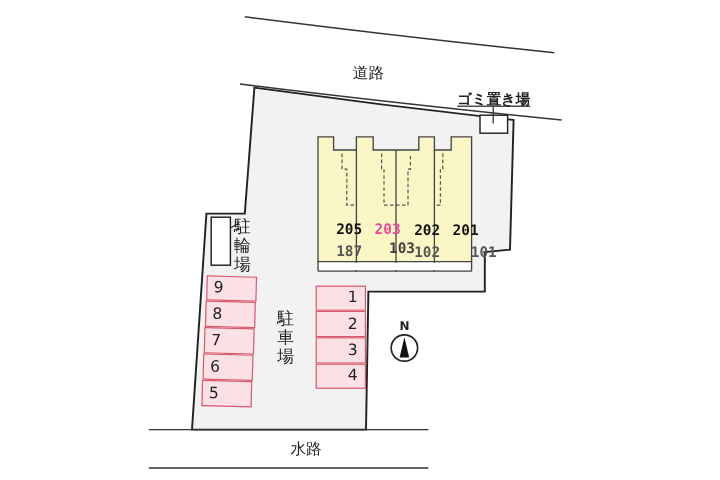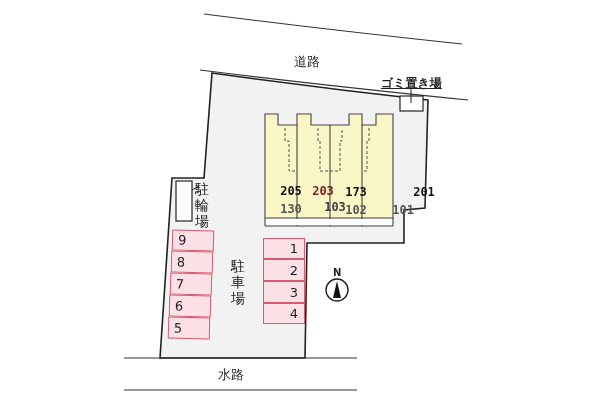--- a/index.html
+++ b/index.html
@@ -51,42 +51,42 @@
     <path d="M369 128 L369 141 L367 141 L367 171 L362 171"></path>
   </g>
 
   <g transform="translate(337,290)">
     <circle r="11" fill="#fff" stroke="#222" stroke-width="1.4"></circle>
     <path d="M0 -9 L -4 8 L 4 8 Z" fill="#111"></path>
   </g>
 </svg>
 
 <div class="lbl" style="left:294px;top:55px;">道路</div>
-<div class="lbl" style="left:218px;top:368px;">水路</div>
+<div class="lbl" style="left:242px;top:368px;">水路</div>
 <div class="lbl" style="left:381px;top:77px;font-size:12px;font-weight:bold;text-decoration:underline;">ゴミ置き場</div>
 <div class="lbl" style="left:333px;top:268px;font-size:10px;font-weight:bold;">N</div>
 
 <div class="vlbl" style="left:194px;top:181px;">
   <div>駐</div>
   <div>輪</div>
   <div>場</div>
 </div>
 <div class="vlbl" style="left:230px;top:258px;">
   <div>駐</div>
   <div>車</div>
   <div>場</div>
 </div>
 
 <div class="unit-num" style="left:265px;top:184px;color:#111;">205</div>
-<div class="unit-num" style="left:265px;top:202px;color:#555;">130</div>
-<div class="unit-num" style="left:297px;top:184px;color:#7f1d1d;">203</div>
+<div class="unit-num" style="left:265px;top:202px;color:#555;">187</div>
+<div class="unit-num" style="left:297px;top:184px;color:#ec4899;">203</div>
 <div class="unit-num" style="left:297px;top:200px;color:#404040;padding-left:12px;">103</div>
-<div class="unit-num" style="left:330px;top:185px;color:#111;">173</div>
+<div class="unit-num" style="left:330px;top:185px;color:#111;">202</div>
 <div class="unit-num" style="left:330px;top:203px;color:#555;">102</div>
-<div class="unit-num" style="left:362px;top:185px;color:#111;margin-left:36px;">201</div>
+<div class="unit-num" style="left:362px;top:185px;color:#111;">201</div>
 <div class="unit-num" style="left:362px;top:203px;color:#555;text-align:right;">101</div>
 
 <div class="stall left-num" style="left:172px;top:230px;width:42px;height:21px;transform:rotate(1.5deg);">9</div>
 <div class="stall left-num" style="left:171px;top:251px;width:42px;height:22px;transform:rotate(1.5deg);">8</div>
 <div class="stall left-num" style="left:170px;top:273px;width:42px;height:22px;transform:rotate(1.5deg);">7</div>
 <div class="stall left-num" style="left:169px;top:295px;width:42px;height:22px;transform:rotate(1.5deg);">6</div>
 <div class="stall left-num" style="left:168px;top:317px;width:42px;height:22px;transform:rotate(1.5deg);">5</div>
 
 <div class="stall right-num" style="left:263px;top:238px;width:42px;height:21px;">1</div>
 <div class="stall right-num" style="left:263px;top:259px;width:42px;height:22px;">2</div>

